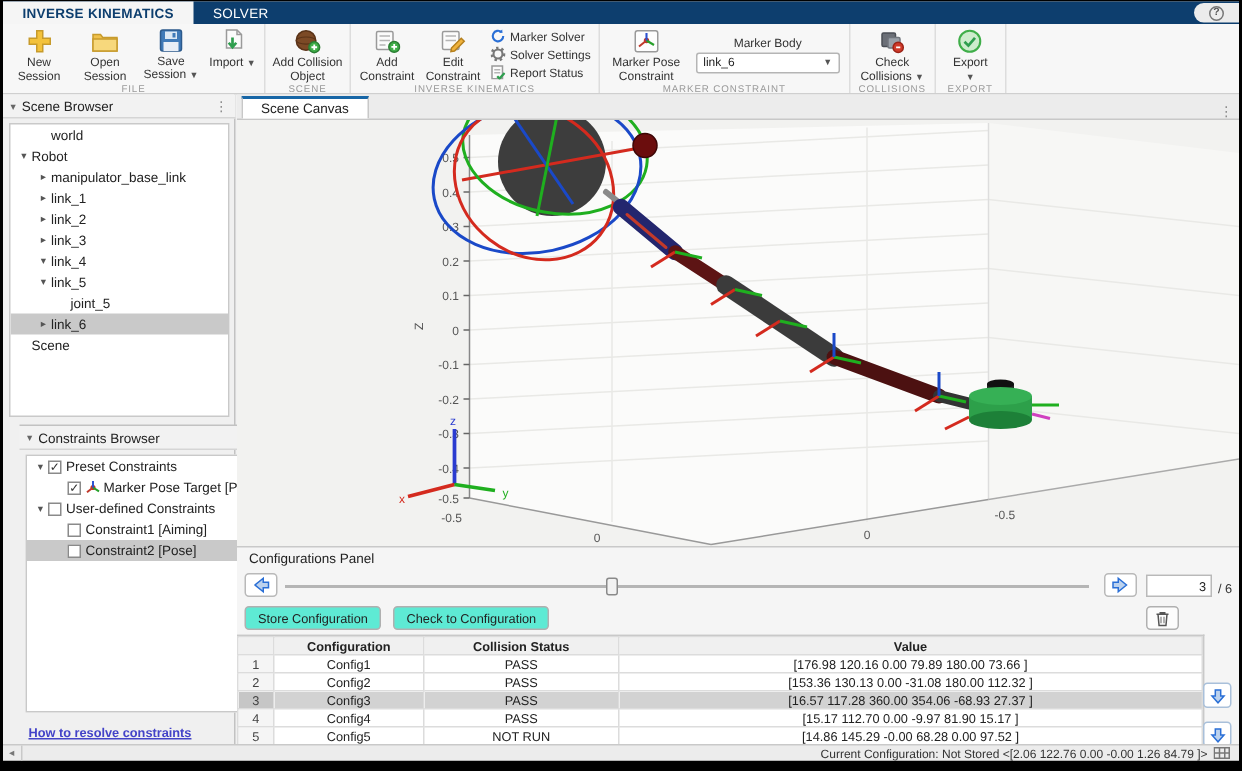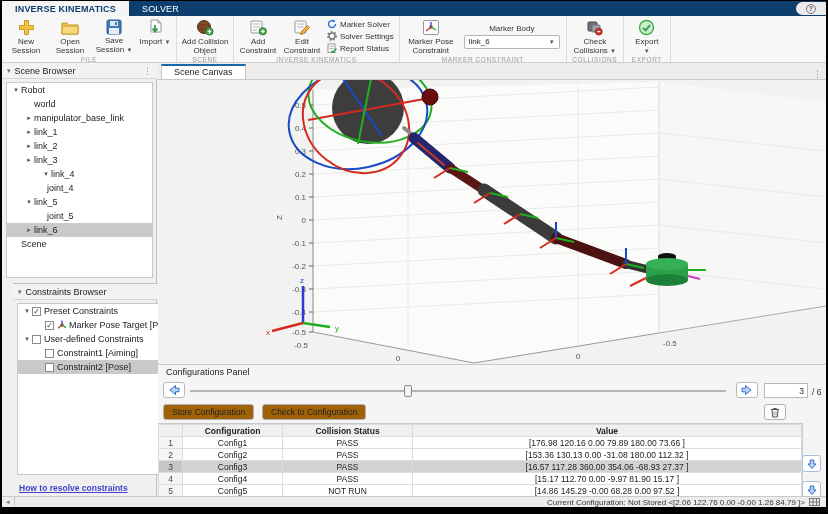--- a/index.html
+++ b/index.html
@@ -61,21 +61,21 @@
   #cp-header { height:14px; display:flex; align-items:center; padding-left:8px; font-size:9px; color:#222; }
   #cp-nav { position:relative; height:24px; }
   .navbtn { position:absolute; top:3px; width:22px; height:16px; background:#fff; border:1px solid #b9b9b9; border-radius:3px; display:flex; align-items:center; justify-content:center; }
   #nav-left { left:5px; }
   #nav-right { left:578px; }
   #slider-track { position:absolute; left:32px; top:11px; width:536px; height:2px; background:#b5b5b5; }
   #slider-thumb { position:absolute; left:40%; top:-5px; width:8px; height:12px; background:#f2f2f2; border:1px solid #8a8a8a; border-radius:2px; }
   #nav-input { position:absolute; left:606px; top:4px; width:44px; height:15px; border:1px solid #b9b9b9; font-size:8.5px; text-align:right; padding-right:3px; color:#222; background:#fff; font-family:"Liberation Sans", sans-serif; }
   #nav-total { position:absolute; left:654px; top:8px; font-size:8.5px; color:#333; }
   #cp-buttons { position:relative; height:20px; }
-  .cpbtn { position:absolute; top:1px; height:16px; background:#a16207; border:1px solid #b0b0b0; border-radius:3px; font-size:8.5px; color:#222; display:flex; align-items:center; padding:0 8px; }
+  .cpbtn { position:absolute; top:1px; height:16px; background:#5eead4; border:1px solid #b0b0b0; border-radius:3px; font-size:8.5px; color:#222; display:flex; align-items:center; padding:0 8px; }
   #store-btn { left:5px; }
   #snap-btn { left:104px; }
   #trash-btn { position:absolute; left:606px; top:1px; width:22px; height:16px; background:#fcfcfc; border:1px solid #b0b0b0; border-radius:3px; display:flex; align-items:center; justify-content:center; }
   #cp-table-wrap { position:absolute; top:58px; left:0; width:645px; height:74px; overflow:hidden; background:#fff; border:1px solid #c9c9c9; border-left:none; }
   table { border-collapse:collapse; width:100%; table-layout:fixed; }
   th, td { font-size:8.5px; border:1px solid #dcdcdc; height:12px; padding:0 4px; text-align:center; white-space:nowrap; overflow:hidden; color:#222; font-weight:normal; }
   th { background:#f0f0f0; font-weight:bold; }
   td.rownum { background:#f5f5f5; text-align:center; color:#444; }
   tr.selected td { background:#d2d2d2; }
   tr.selected td.rownum { background:#c6c6c6; }
@@ -258,51 +258,47 @@
 
   <div id="main">
     <div id="left-col">
       <div id="scene-browser">
         <div class="panel-header">
           <span class="ph-caret">▾</span>
           <span class="ph-title">Scene Browser</span>
           <span class="ph-menu">⋮</span>
         </div>
         <div class="panel-body" id="scene-tree">
+              <div class="tree-row" style="padding-left: 17px;">
+                <span class="exp"></span>
+                <span>world</span>
+              </div>
               <div class="tree-row" style="padding-left: 4px;">
                 <span class="exp">▾</span>
                 <span>Robot</span>
               </div>
               <div class="tree-row" style="padding-left: 17px;">
-                <span class="exp"></span>
-                <span>world</span>
-              </div>
-              <div class="tree-row" style="padding-left: 17px;">
                 <span class="exp">▸</span>
                 <span>manipulator_base_link</span>
               </div>
               <div class="tree-row" style="padding-left: 17px;">
                 <span class="exp">▸</span>
                 <span>link_1</span>
               </div>
               <div class="tree-row" style="padding-left: 17px;">
                 <span class="exp">▸</span>
                 <span>link_2</span>
               </div>
               <div class="tree-row" style="padding-left: 17px;">
                 <span class="exp">▸</span>
                 <span>link_3</span>
               </div>
-              <div class="tree-row" style="padding-left: 34px;">
+              <div class="tree-row" style="padding-left: 17px;">
                 <span class="exp">▾</span>
                 <span>link_4</span>
-              </div>
-              <div class="tree-row" style="padding-left: 30px;">
-                <span class="exp"></span>
-                <span>joint_4</span>
               </div>
               <div class="tree-row" style="padding-left: 17px;">
                 <span class="exp">▾</span>
                 <span>link_5</span>
               </div>
               <div class="tree-row" style="padding-left: 30px;">
                 <span class="exp"></span>
                 <span>joint_5</span>
               </div>
               <div class="tree-row selected" style="padding-left: 17px;">

